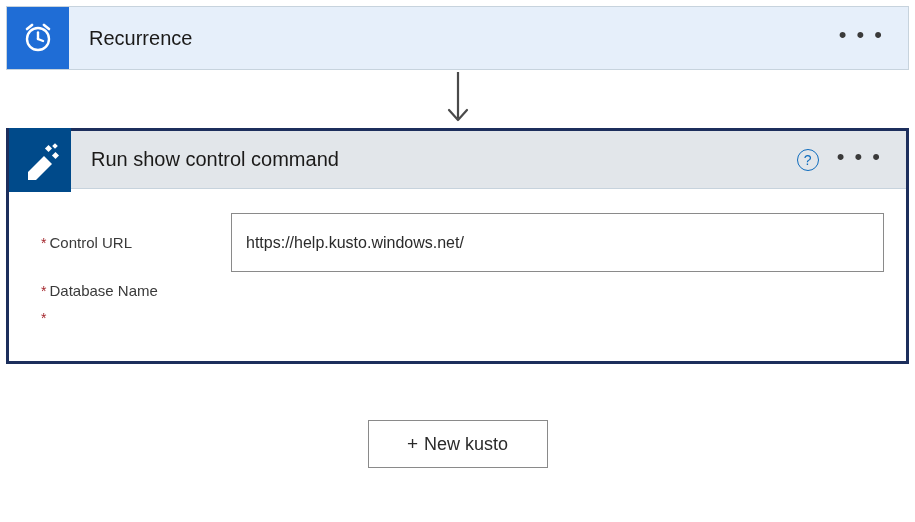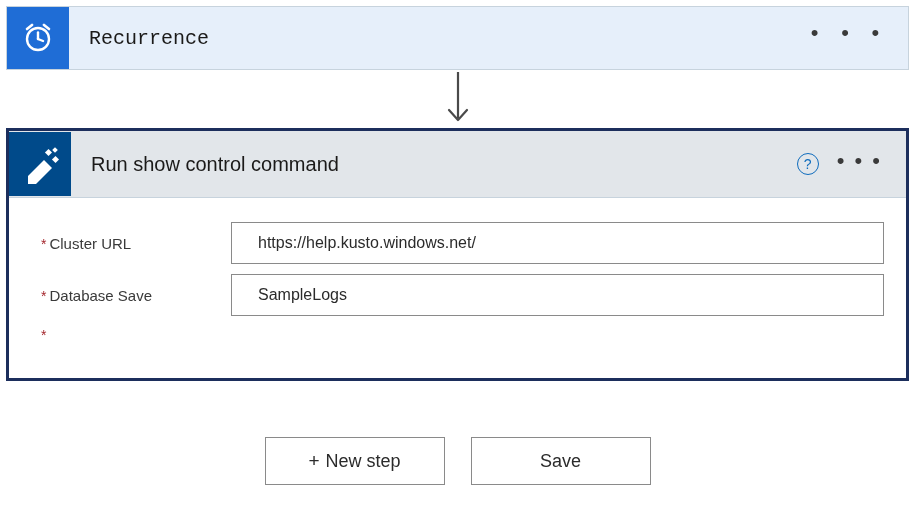--- a/index.html
+++ b/index.html
@@ -15,21 +15,20 @@
     background: #fff;
   }
   .card-header {
     display: flex;
     align-items: center;
     height: 62px;
     position: relative;
   }
   .recurrence-card .card-header {
     background: #e6effa;
-    font-family: Liberation Mono, monospace;
   }
   .icon-box {
     width: 62px;
     height: 62px;
     display: flex;
     align-items: center;
     justify-content: center;
     flex-shrink: 0;
   }
   .recurrence-icon-box { background: #1f6dd6; }
@@ -73,21 +72,21 @@
     justify-content: center;
     height: 58px;
   }
   .connector svg { height: 58px; }
   .action-card {
     border: 3px solid #1c2e5c;
   }
   .action-card .card-header {
     background: #e2e6ea;
     border-bottom: 1px solid #c7d3dd;
-    height: 67px;
+    height: 58px;
   }
   .action-card .icon-box { height: 64px; }
   .form-body {
     padding: 14px 22px 26px 32px;
     background: #ffffff;
   }
   .form-row {
     display: flex;
     align-items: center;
     margin: 10px 0;
@@ -101,23 +100,23 @@
     gap: 3px;
   }
   .req {
     color: #a4262c;
     font-size: 14px;
     line-height: 1;
     padding-top: 2px;
   }
   .form-input {
     flex: 1;
-    height: 42px;
+    height: 59px;
     border: 1px solid #8a8a8a;
-    padding: 0 26px;
+    padding: 0 14px;
     font-size: 16px;
     color: #2b2b2b;
     font-family: inherit;
     outline: none;
     background: #fff;
   }
   .footer-buttons {
     display: flex;
     justify-content: center;
     gap: 26px;
@@ -182,40 +181,36 @@
     <div class="card-title">Run show control command</div>
     <div class="header-actions">
       <div class="help-icon">?</div>
       <div class="more-dots">• • •</div>
     </div>
   </div>
   <div class="form-body">
     <div class="form-row">
       <div class="form-label">
         <span class="req">*</span>
-        <span>Cluster URL</span>
+        <span>Control URL</span>
       </div>
       <input class="form-input" type="text" value="https://help.kusto.windows.net/" style="">
     </div>
     <div class="form-row">
       <div class="form-label">
         <span class="req">*</span>
-        <span>Database Save</span>
+        <span>Database Name</span>
       </div>
-      <input class="form-input" type="text" value="SampleLogs" style="">
     </div>
     <div class="form-row">
       <div class="form-label">
         <span class="req">*</span>
       </div>
     </div>
   </div>
 </div>
 
 <div class="footer-buttons">
   <button class="btn">
     <span class="plus">+</span>
-    <span>New step</span>
+    <span>New kusto</span>
   </button>
-  <button class="btn">
-    <span>Save</span>
-  </button>
 </div>
 
 </body></html>

